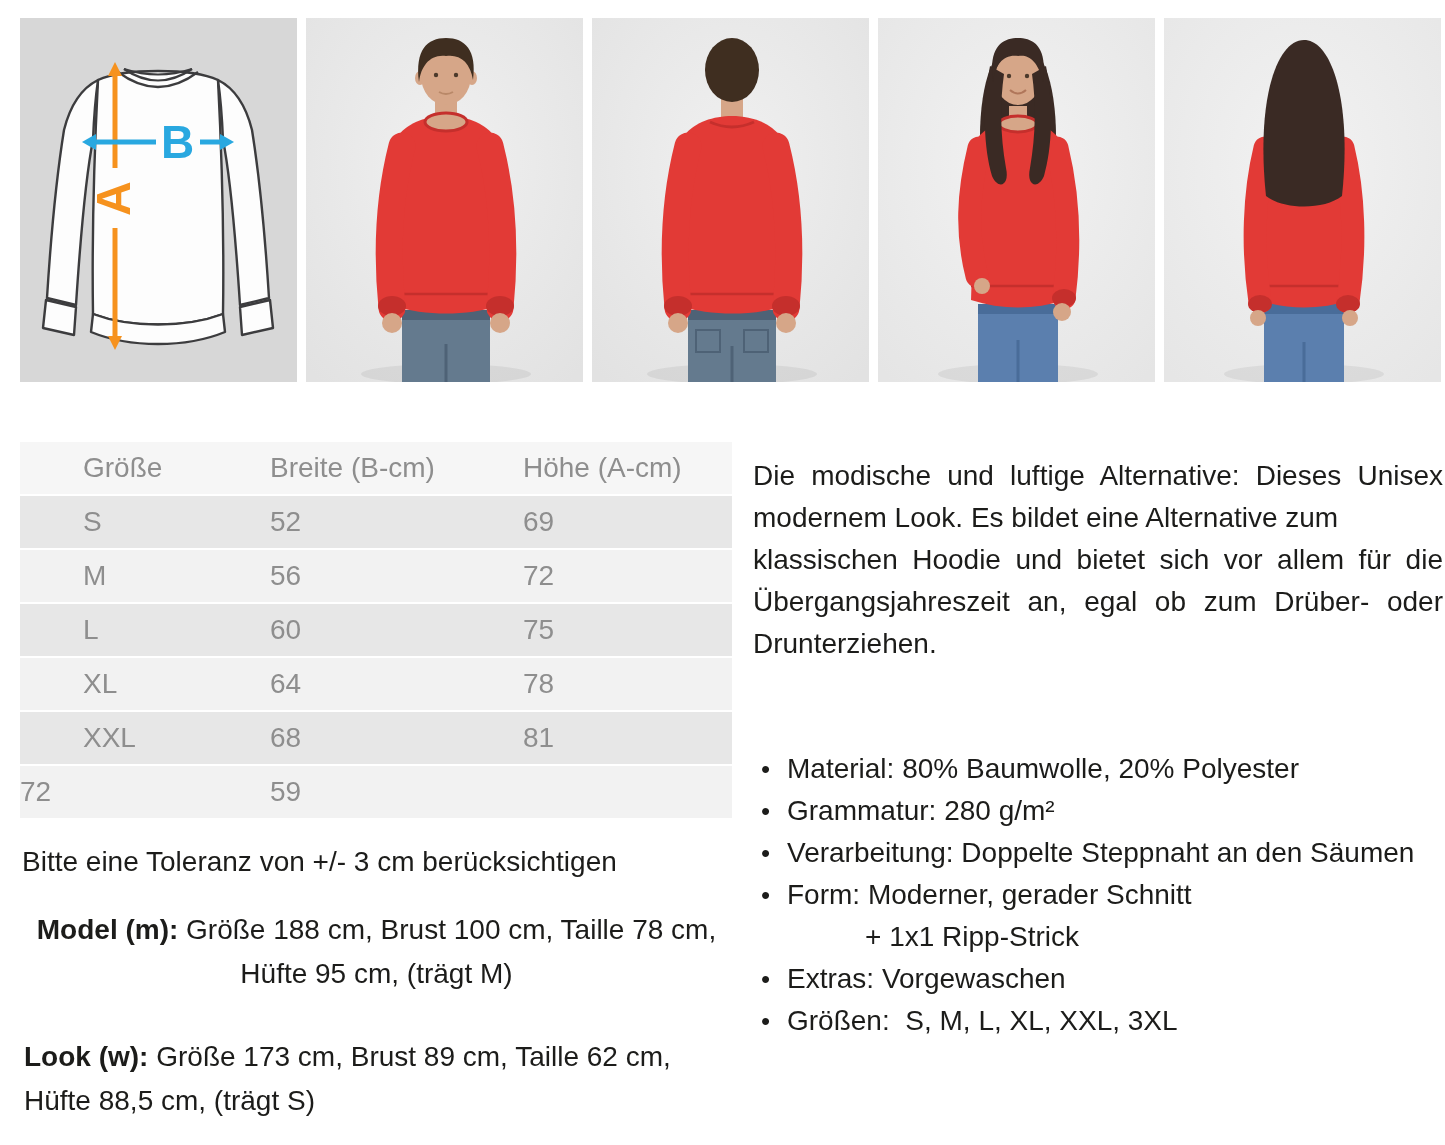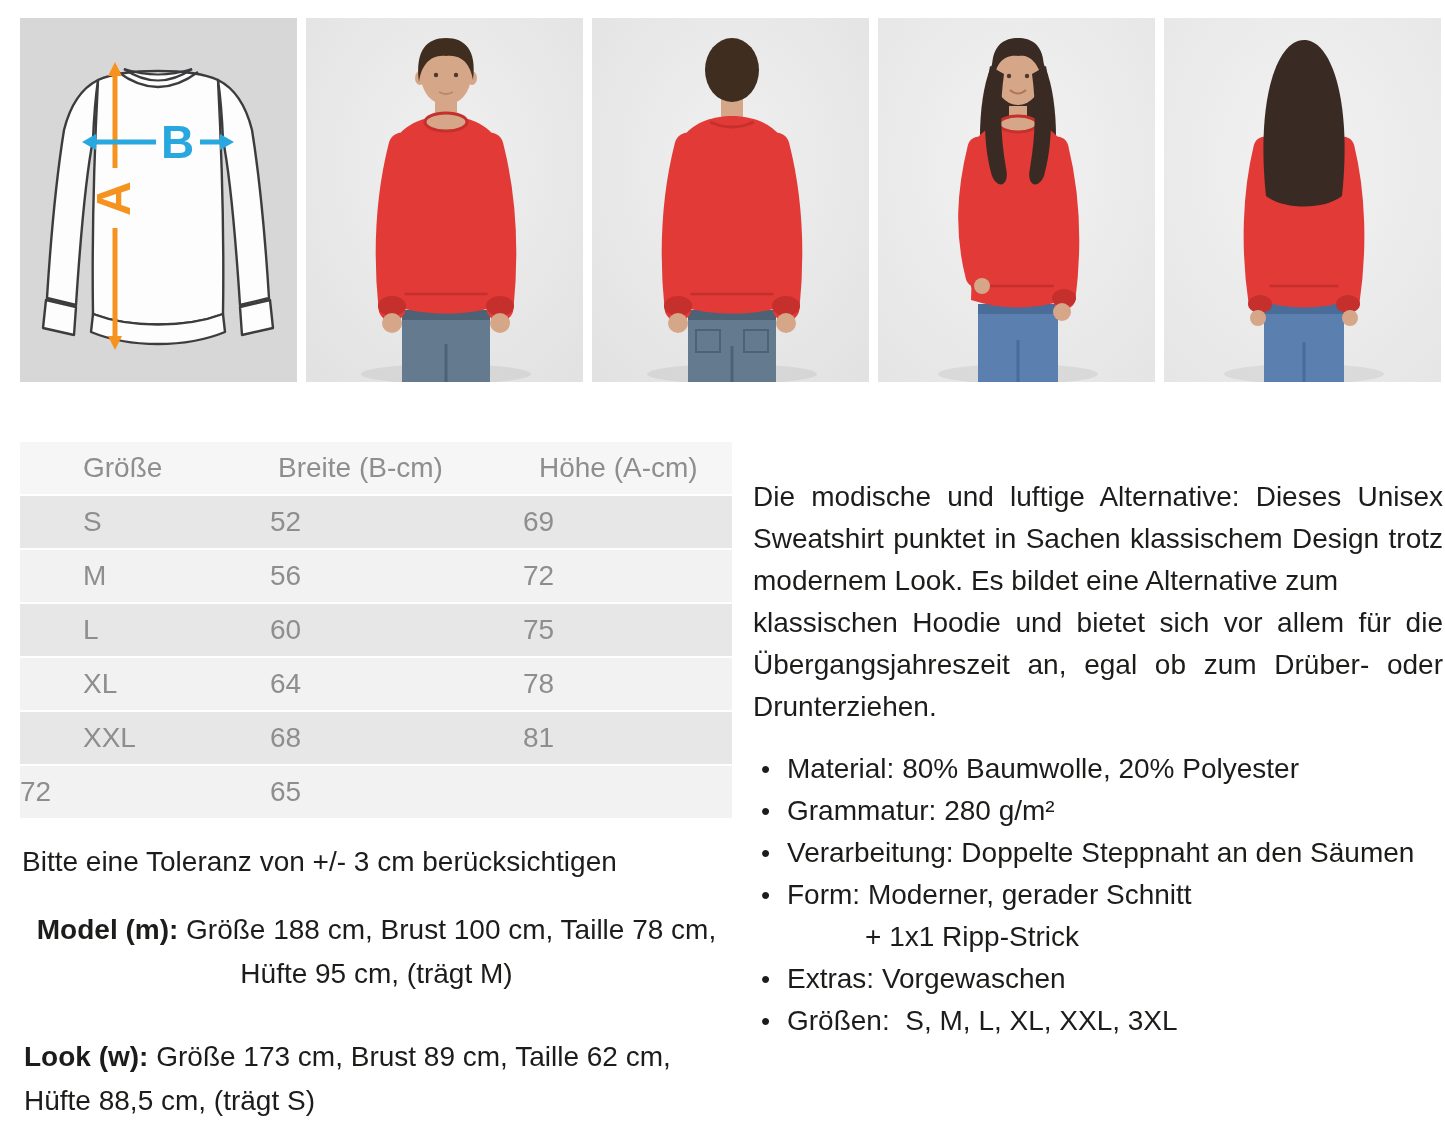--- a/index.html
+++ b/index.html
@@ -38,32 +38,32 @@
   .s-red{stroke:var(--red);fill:none;stroke-linecap:round;}
   .shirt{fill:#fdfdfd;stroke:var(--outline);stroke-width:2.4;stroke-linejoin:round;}
   .seam{fill:none;stroke:var(--outline);stroke-width:2.2;}
   .lblA{font:bold 48px "Liberation Sans",sans-serif;fill:var(--arrow-a);}
   .lblB{font:bold 46px "Liberation Sans",sans-serif;fill:var(--arrow-b);}
 
   
   .size-table{position:absolute;left:20px;top:442px;width:712px;font-size:28px;color:var(--table-text);}
   .trow,.thead{display:grid;grid-template-columns:250px 253px 1fr;align-items:center;
                height:52px;border-bottom:2px solid #fff;}
-  .thead{background:var(--table-header-bg);gap:8px;}
+  .thead{background:var(--table-header-bg);}
   .trow.dark{background:var(--table-row-dark);}
   .trow.light{background:var(--table-row-light);}
   .tcell{white-space:nowrap;}
   .c0{padding-left:63px;}
 
   .note{position:absolute;left:22px;top:814px;font-size:28px;margin-top:32px;}
   .model-block{position:absolute;left:24px;width:705px;font-size:28px;line-height:44px;}
   .model-m{top:908px;text-align:center;} .model-w{top:1035px;}
   .model-block b{font-weight:bold;}
 
-  .desc{position:absolute;left:753px;top:476px;width:690px;font-size:28px;line-height:42px;}
+  .desc{position:absolute;left:753px;top:455px;width:690px;font-size:28px;line-height:42px;}
   .desc-line{white-space:nowrap;}
   .desc-line.just{white-space:normal;text-align:justify;text-align-last:justify;}
 
   .features{position:absolute;left:753px;top:748px;width:692px;font-size:28px;line-height:42px;}
   .feat{position:relative;padding-left:34px;}
   .feat .dot{position:absolute;left:8px;top:0;font-size:26px;}
   .feat.cont{padding-left:112px;}
   .ftext{white-space:pre-wrap;}
 </style>
 </head>
@@ -258,33 +258,32 @@
           <div class="tcell c1">64</div>
           <div class="tcell c2">78</div>
         </div>
         <div class="trow dark">
           <div class="tcell c0">XXL</div>
           <div class="tcell c1">68</div>
           <div class="tcell c2">81</div>
         </div>
         <div class="trow light">
           <div class="tcell c1">72</div>
-          <div class="tcell c2">65</div>
+          <div class="tcell c2">59</div>
         </div>
       </div>
   </div>
 
   <div class="note">Bitte eine Toleranz von +/- 3 cm berücksichtigen</div>
 
   <div class="model-block model-m"><b>Model (m):</b><span> Größe 188 cm, Brust 100 cm, Taille 78 cm, Hüfte 95 cm, (trägt M)</span></div>
   <div class="model-block model-w"><b>Look (w):</b><span> Größe 173 cm, Brust 89 cm, Taille 62 cm, Hüfte 88,5 cm, (trägt S)</span></div>
 
   <div class="desc" id="desc">
       <div class="desc-line just">Die modische und luftige Alternative: Dieses Unisex</div>
-      <div class="desc-line just">Sweatshirt punktet in Sachen klassischem Design trotz</div>
       <div class="desc-line">modernem Look. Es bildet eine Alternative zum</div>
       <div class="desc-line just">klassischen Hoodie und bietet sich vor allem für die</div>
       <div class="desc-line just">Übergangsjahreszeit an, egal ob zum Drüber- oder</div>
       <div class="desc-line">Drunterziehen.</div>
     </div>
 
   <div class="features" id="features">
       <div class="feat withdot"><span class="dot">•</span><span class="ftext">Material: 80% Baumwolle, 20% Polyester</span></div>
       <div class="feat withdot"><span class="dot">•</span><span class="ftext">Grammatur: 280 g/m²</span></div>
       <div class="feat withdot"><span class="dot">•</span><span class="ftext">Verarbeitung: Doppelte Steppnaht an den Säumen</span></div>

